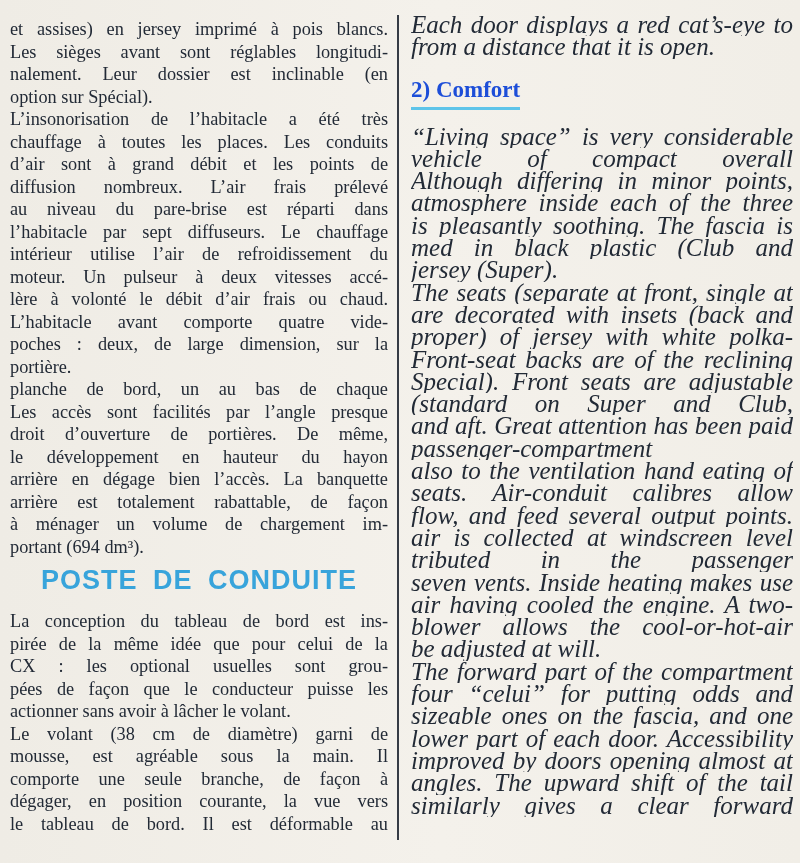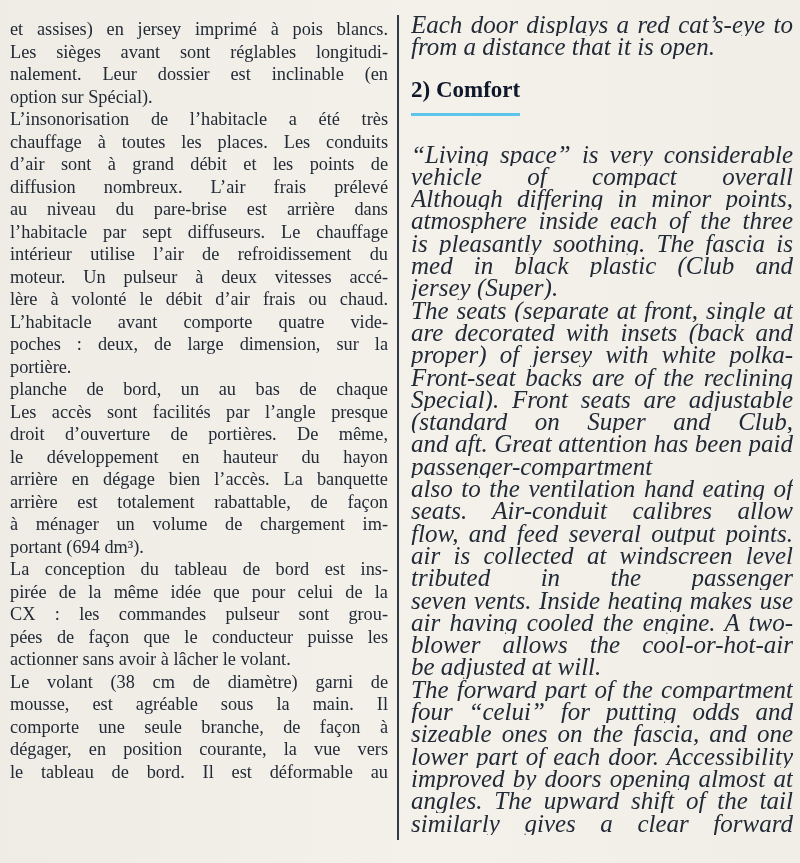--- a/index.html
+++ b/index.html
@@ -31,64 +31,65 @@
     font-size: 25px; line-height: 22.3px; height: 22.3px;
   }
 
   .heading-main {
     margin: 7px 0 14px; text-align: center;
     font-family: "Liberation Sans", sans-serif; font-weight: 700;
     font-size: 27px; letter-spacing: 1px; word-spacing: 7px;
     color: #38a4db;
   }
   .heading-sub {
-    margin: 18px 0 28px; width: fit-content;
+    margin: 18px 0 16px; width: fit-content;
     font-family: "Liberation Serif", serif; font-weight: 700;
-    font-size: 23px; color: #0f172a;
-    padding-bottom: 10px; border-bottom: 3px solid #5ec4e9;
+    font-size: 23px; color: #1d4ed8;
+    padding-bottom: 4px; border-bottom: 3px solid #5ec4e9;
   }
 </style>
 </head>
 <body>
 
 <div class="page">
 
   <div class="col-left">
     <div>
         <div class="line">et assises) en jersey imprimé à pois blancs.</div>
         <div class="line">Les sièges avant sont réglables longitudi-</div>
         <div class="line">nalement. Leur dossier est inclinable (en</div>
         <div class="line end">option sur Spécial).</div>
         <div class="line">L’insonorisation de l’habitacle a été très</div>
         <div class="line">chauffage à toutes les places. Les conduits</div>
         <div class="line">d’air sont à grand débit et les points de</div>
         <div class="line">diffusion nombreux. L’air frais prélevé</div>
-        <div class="line">au niveau du pare-brise est arrière dans</div>
+        <div class="line">au niveau du pare-brise est réparti dans</div>
         <div class="line">l’habitacle par sept diffuseurs. Le chauffage</div>
         <div class="line">intérieur utilise l’air de refroidissement du</div>
         <div class="line">moteur. Un pulseur à deux vitesses accé-</div>
         <div class="line">lère à volonté le débit d’air frais ou chaud.</div>
         <div class="line">L’habitacle avant comporte quatre vide-</div>
         <div class="line">poches : deux, de large dimension, sur la</div>
         <div class="line end">portière.</div>
         <div class="line">planche de bord, un au bas de chaque</div>
         <div class="line">Les accès sont facilités par l’angle presque</div>
         <div class="line">droit d’ouverture de portières. De même,</div>
         <div class="line">le développement en hauteur du hayon</div>
         <div class="line">arrière en dégage bien l’accès. La banquette</div>
         <div class="line">arrière est totalement rabattable, de façon</div>
         <div class="line">à ménager un volume de chargement im-</div>
         <div class="line end">portant (694 dm³).</div>
       </div>
 
+    <div class="heading-main">POSTE DE CONDUITE</div>
 
     <div>
         <div class="line">La conception du tableau de bord est ins-</div>
         <div class="line">pirée de la même idée que pour celui de la</div>
-        <div class="line">CX : les commandes pulseur sont grou-</div>
+        <div class="line">CX : les optional usuelles sont grou-</div>
         <div class="line">pées de façon que le conducteur puisse les</div>
         <div class="line end">actionner sans avoir à lâcher le volant.</div>
         <div class="line">Le volant (38 cm de diamètre) garni de</div>
         <div class="line">mousse, est agréable sous la main. Il</div>
         <div class="line">comporte une seule branche, de façon à</div>
         <div class="line">dégager, en position courante, la vue vers</div>
         <div class="line">le tableau de bord. Il est déformable au</div>
       </div>
   </div>
 

